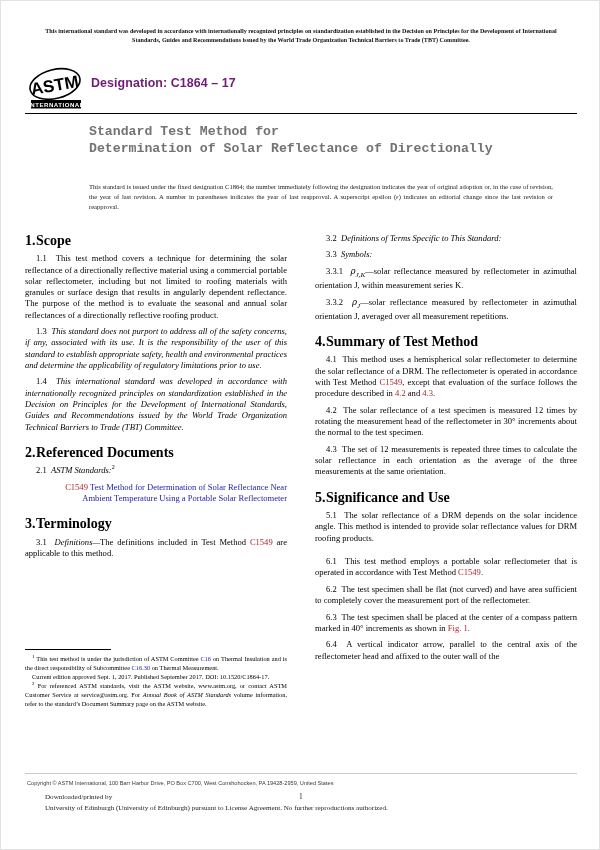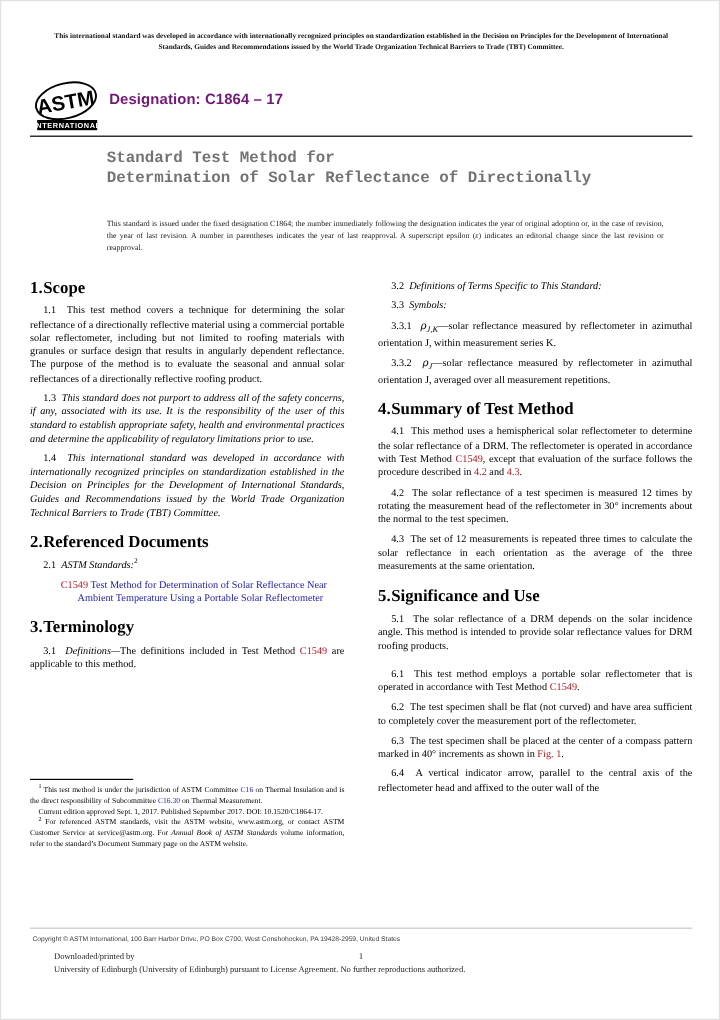--- a/index.html
+++ b/index.html
@@ -145,21 +145,21 @@
   sup.fn { font-size: 6px; vertical-align: super; line-height: 0; }
 
   
   .std-entry {
     margin: 0 0 5px 0;
     font-size: 8.55px;
     line-height: 1.32;
     padding-left: 22px;
     text-indent: -11px;
     color: #2222aa;
-    text-align: center;
+    text-align: right;
   }
   .std-entry .code { color: #b1232b; }
 
   
   .footnote-wrap {
     position: absolute;
     left: 24px;
     top: 648px;
     width: 262px;
   }

